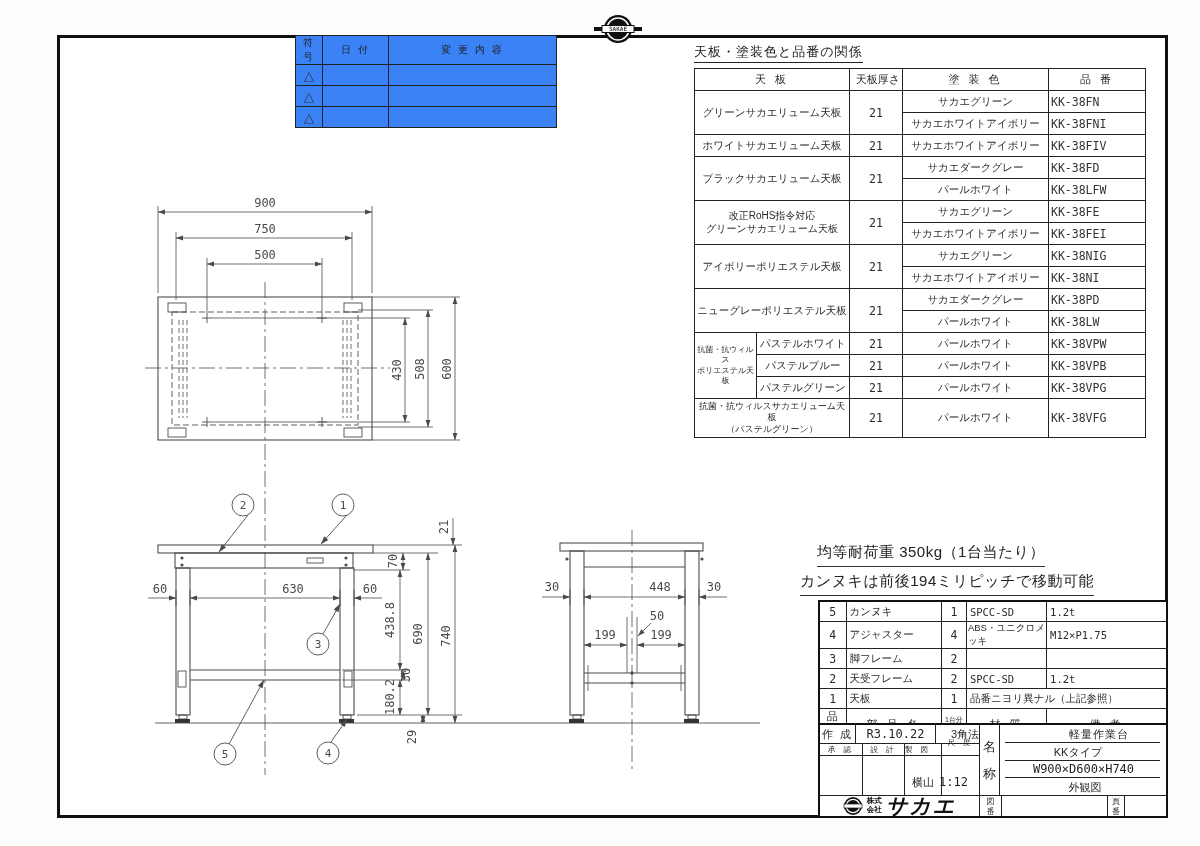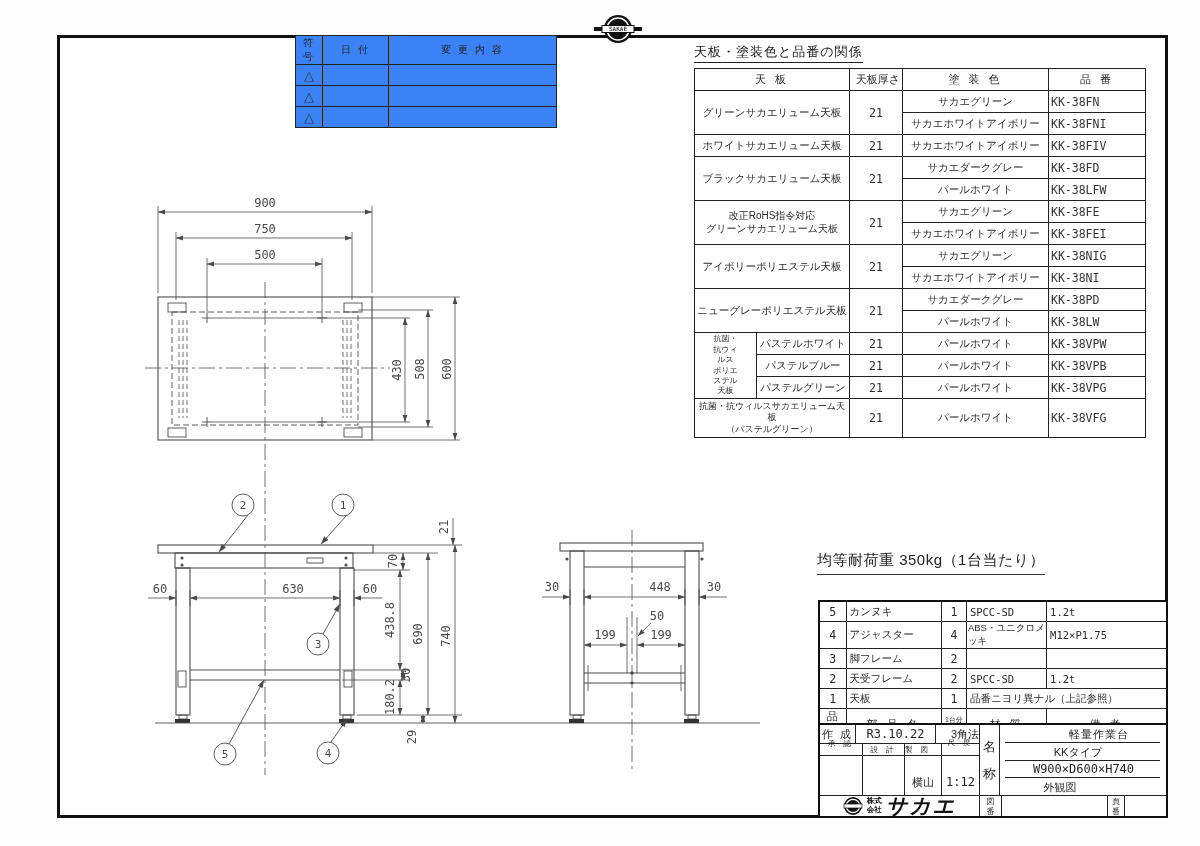--- a/index.html
+++ b/index.html
@@ -13,28 +13,28 @@
   
   table{border-collapse:collapse;table-layout:fixed;}
   .rev-table td{border:1px solid #222;font-size:10px;text-align:center;height:20px;padding:0 2px;}
   .rev-table .hd{letter-spacing:2px;}
   .rev-table .sym{font-size:13px;color:#333;}
   
   .spec-title{font-size:13px;letter-spacing:1px;border-bottom:1px solid #222;display:inline-block;padding-bottom:1px;color:#1a1a1a;}
   .spec-table td{border:1px solid #222;font-size:10.5px;text-align:center;height:21px;padding:0 2px;color:#2a2a2a;}
   .spec-table td.code{font-family:"DejaVu Sans Mono",monospace;font-size:11.5px;text-align:left;color:#333;}
   .spec-table td.multi{white-space:pre-line;line-height:1.25;font-size:10px;}
-  .spec-table td.grp{white-space:pre-line;line-height:1.3;font-size:8px;padding:0 17px;}
+  .spec-table td.grp{white-space:pre-line;line-height:1.3;font-size:8px;padding:0 1px;}
   .spec-table td.thk{font-family:"DejaVu Sans Mono",monospace;font-size:11.5px;}
   .spec-table td.hd{letter-spacing:3px;font-size:11px;}
   .spec-table tr.tall td{height:38px;}
   
   .notes{font-size:15px;color:#222;letter-spacing:0.5px;line-height:1.85;}
   .notes .nline{border-bottom:1px solid #333;display:inline-block;padding-bottom:0px;}
-  .notes .ind{margin-left:17px;margin-top:8px;}
+  .notes .ind{margin-left:17px;}
   
   .parts-table td{border:1px solid #222;font-size:10.5px;height:19px;padding:0 3px;color:#2a2a2a;}
   .parts-table td.no{text-align:center;font-family:"DejaVu Sans Mono",monospace;font-size:11.5px;}
   .parts-table td.mono{font-family:"DejaVu Sans Mono",monospace;font-size:10.5px;}
   .parts-table td.hd{text-align:center;letter-spacing:3px;font-size:11px;}
   .parts-table td.qhd{white-space:pre-line;font-size:7px;letter-spacing:0;line-height:1.2;text-align:center;}
   
   .tblock{border:2px solid #101010;background:#fff;}
   .tb-line{position:absolute;background:#222;}
   .tb-txt{position:absolute;color:#1f1f1f;}
@@ -386,20 +386,21 @@
       <text x="654" y="421" text-anchor="middle">30</text>
       <text x="597" y="450" text-anchor="middle">50</text>
       <text x="545" y="469" text-anchor="middle">199</text>
       <text x="601" y="469" text-anchor="middle">199</text>
     </g>
   </g>
 </svg>
 
 <div class="abs notes" style="left:800px;top:538px;">
   <div><span class="nline ind">均等耐荷重 350kg（1台当たり）</span></div>
+  <div><span class="nline">カンヌキは前後194ミリピッチで移動可能</span></div>
 </div>
 
 <table class="abs parts-table" style="left:818px;top:600px;width:350px;background:#fff;border:2px solid #101010;">
   <colgroup>
       <col style="width:27px">
       <col style="width:95px">
       <col style="width:25px">
       <col style="width:80px">
       <col style="width:120px">
     </colgroup>
@@ -466,34 +467,34 @@
   <div class="tb-line" style="left:185px;top:52px;width:155px;height:1px;"></div>
   <div class="tb-line" style="left:159px;top:70px;width:1px;height:21px;"></div>
   <div class="tb-line" style="left:181px;top:70px;width:1px;height:21px;"></div>
   <div class="tb-line" style="left:287px;top:70px;width:1px;height:21px;"></div>
   <div class="tb-line" style="left:304px;top:70px;width:1px;height:21px;"></div>
 
   <div class="tb-txt" style="left:0;top:2px;width:35px;text-align:center;font-size:11px;letter-spacing:2px;">作 成</div>
   <div class="tb-txt" style="left:36px;top:2px;width:79px;text-align:center;font-size:12px;font-family:'DejaVu Sans Mono',monospace;">R3.10.22</div>
   <div class="tb-txt" style="left:116px;top:2px;width:43px;text-align:right;font-size:11px;">3角法</div>
 
-  <div class="tb-txt" style="left:0;top:14px;width:42px;text-align:center;font-size:7.5px;letter-spacing:3px;">承 認</div>
+  <div class="tb-txt" style="left:0;top:20px;width:42px;text-align:center;font-size:7.5px;letter-spacing:3px;">承 認</div>
   <div class="tb-txt" style="left:43px;top:20px;width:41px;text-align:center;font-size:7.5px;letter-spacing:3px;">設 計</div>
   <div class="tb-txt" style="left:85px;top:20px;width:36px;text-align:left;font-size:7.5px;letter-spacing:3px;">製 図</div>
   <div class="tb-txt" style="left:122px;top:13px;width:37px;text-align:center;font-size:7.5px;letter-spacing:3px;">尺 度</div>
 
   <div class="tb-txt" style="left:85px;top:50px;width:36px;text-align:center;font-size:11px;">横山</div>
-  <div class="tb-txt" style="left:122px;top:50px;width:37px;text-align:center;font-size:12px;font-family:'DejaVu Sans Mono',monospace;">1:12</div>
+  <div class="tb-txt" style="left:115px;top:50px;width:37px;text-align:center;font-size:12px;font-family:'DejaVu Sans Mono',monospace;">1:12</div>
 
   <div class="tb-txt vstack" style="left:160px;top:8px;width:19px;font-size:13px;line-height:2.1;">名
 称</div>
   <div class="tb-txt" style="left:181px;top:2px;width:196px;text-align:center;font-size:11px;letter-spacing:1px;">軽量作業台</div>
   <div class="tb-txt" style="left:181px;top:20px;width:154px;text-align:center;font-size:11px;">KKタイプ</div>
   <div class="tb-txt" style="left:181px;top:37px;width:165px;text-align:center;font-size:12px;font-family:'DejaVu Sans Mono',monospace;">W900×D600×H740</div>
-  <div class="tb-txt" style="left:174px;top:55px;width:132px;text-align:center;font-size:11px;">外観図</div>
+  <div class="tb-txt" style="left:199px;top:55px;width:132px;text-align:center;font-size:11px;">外観図</div>
 
   <div class="tb-txt" style="left:0;top:70px;width:159px;height:21px;display:flex;align-items:center;justify-content:center;gap:4px;">
     <svg width="20" height="20" viewBox="0 0 20 20">
       <circle cx="10" cy="10" r="9" fill="#101010"></circle>
       <circle cx="10" cy="10" r="6.7" fill="none" stroke="#fff" stroke-width="1.2"></circle>
       <rect x="1" y="8" width="18" height="4" fill="#fff"></rect>
       <rect x="1" y="8" width="18" height="4" fill="none" stroke="#101010" stroke-width="0.7"></rect>
     </svg>
     <span class="kk-pre">株式
 会社</span>

